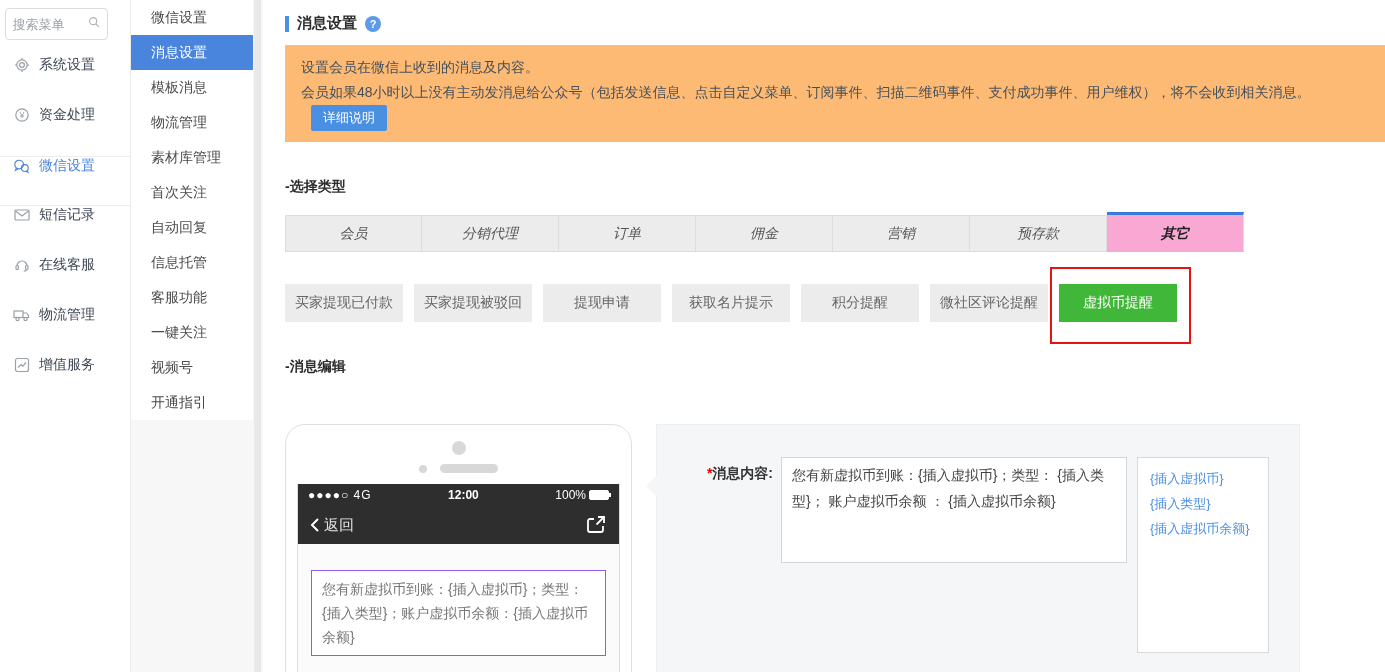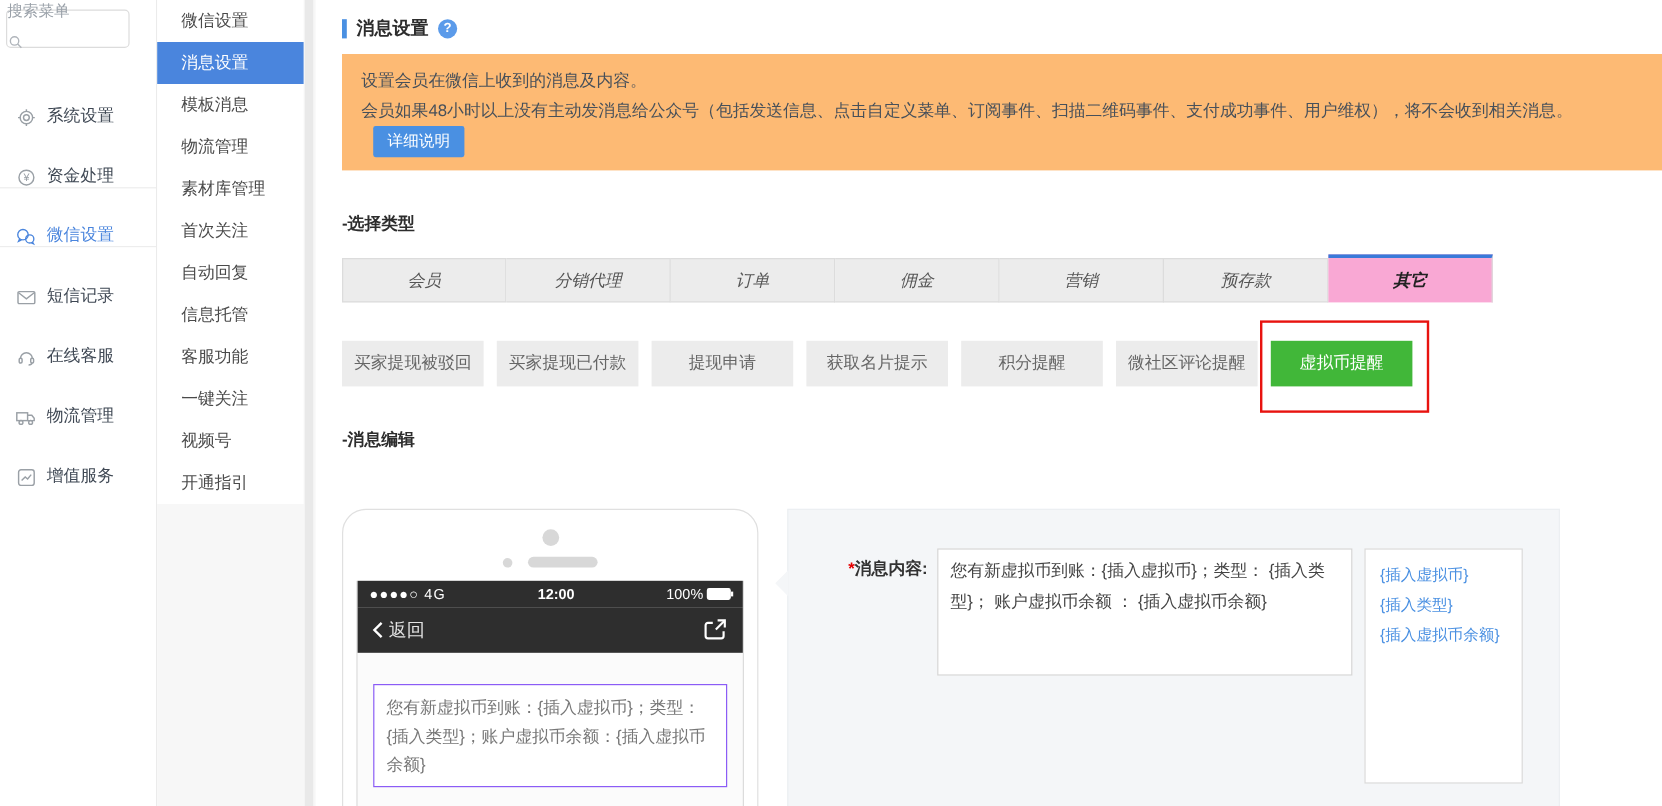--- a/index.html
+++ b/index.html
@@ -3,26 +3,26 @@
 <meta charset="utf-8">
 <style>
   * { margin:0; padding:0; box-sizing:border-box; }
   html,body { width:1385px; height:672px; overflow:hidden; background:#fff;
     font-family:"Liberation Sans","DejaVu Sans",sans-serif; color:#333; }
   .app { display:flex; width:100%; height:100%; }
 
   
   .sidebar1 { width:131px; flex:0 0 131px; background:#fff; border-right:1px solid #ebebeb; padding-top:8px; }
   .search-box { margin-left:5px; width:103px; height:32px; border:1px solid #dcdcdc; border-radius:4px;
-    display:flex; justify-content:center; gap:12px; background:#fff;flex-direction:column; }
+    display:flex; align-items:center; justify-content:center; gap:12px; background:#fff; }
   .search-box input { border:none; outline:none; width:62px; font-size:13px; color:#666;
     font-family:inherit; background:transparent; }
   .search-box input::placeholder { color:#9aa1a9; }
   .nav1 { margin-top:16px; }
-  .nav1-item { height:50px; display:flex; align-items:flex-end; padding-left:13px; gap:9px;
+  .nav1-item { height:50px; display:flex; align-items:flex-start; padding-left:13px; gap:9px;
     font-size:14px; color:#3f4854; cursor:pointer; }
   .nav1-item.active { color:#4a85dd; border-top:1px solid #ededed; border-bottom:1px solid #ededed; }
   .nav1-item .ic { width:17px; height:17px; flex:0 0 17px; display:flex; align-items:center; justify-content:center; }
 
   
   .sidebar2 { width:132px; flex:0 0 132px; background:#f7f7f7; position:relative; }
   .submenu-list { width:122px; background:#fff; padding-top:0; }
   .submenu-item { height:35px; line-height:35px; padding-left:20px; font-size:14px; color:#4a4a4a; cursor:pointer; }
   .submenu-item.active { background:#4a85dd; color:#fff; }
   .submenu-scrollbar { position:absolute; top:0; right:2px; width:7px; height:100%; background:#e9e9e9; }
@@ -235,22 +235,22 @@
       <div class="tab">会员</div>
       <div class="tab">分销代理</div>
       <div class="tab">订单</div>
       <div class="tab">佣金</div>
       <div class="tab">营销</div>
       <div class="tab">预存款</div>
       <div class="tab active">其它</div>
     </div>
 
     <div class="type-buttons">
+      <button class="type-btn">买家提现已付款</button>
       <button class="type-btn">买家提现被驳回</button>
-      <button class="type-btn">买家提现已付款</button>
       <button class="type-btn">提现申请</button>
       <button class="type-btn">获取名片提示</button>
       <button class="type-btn">积分提醒</button>
       <button class="type-btn">微社区评论提醒</button>
       <span class="red-wrap">
         <button class="type-btn active">虚拟币提醒</button>
         <span class="red-outline"></span>
       </span>
     </div>
 

